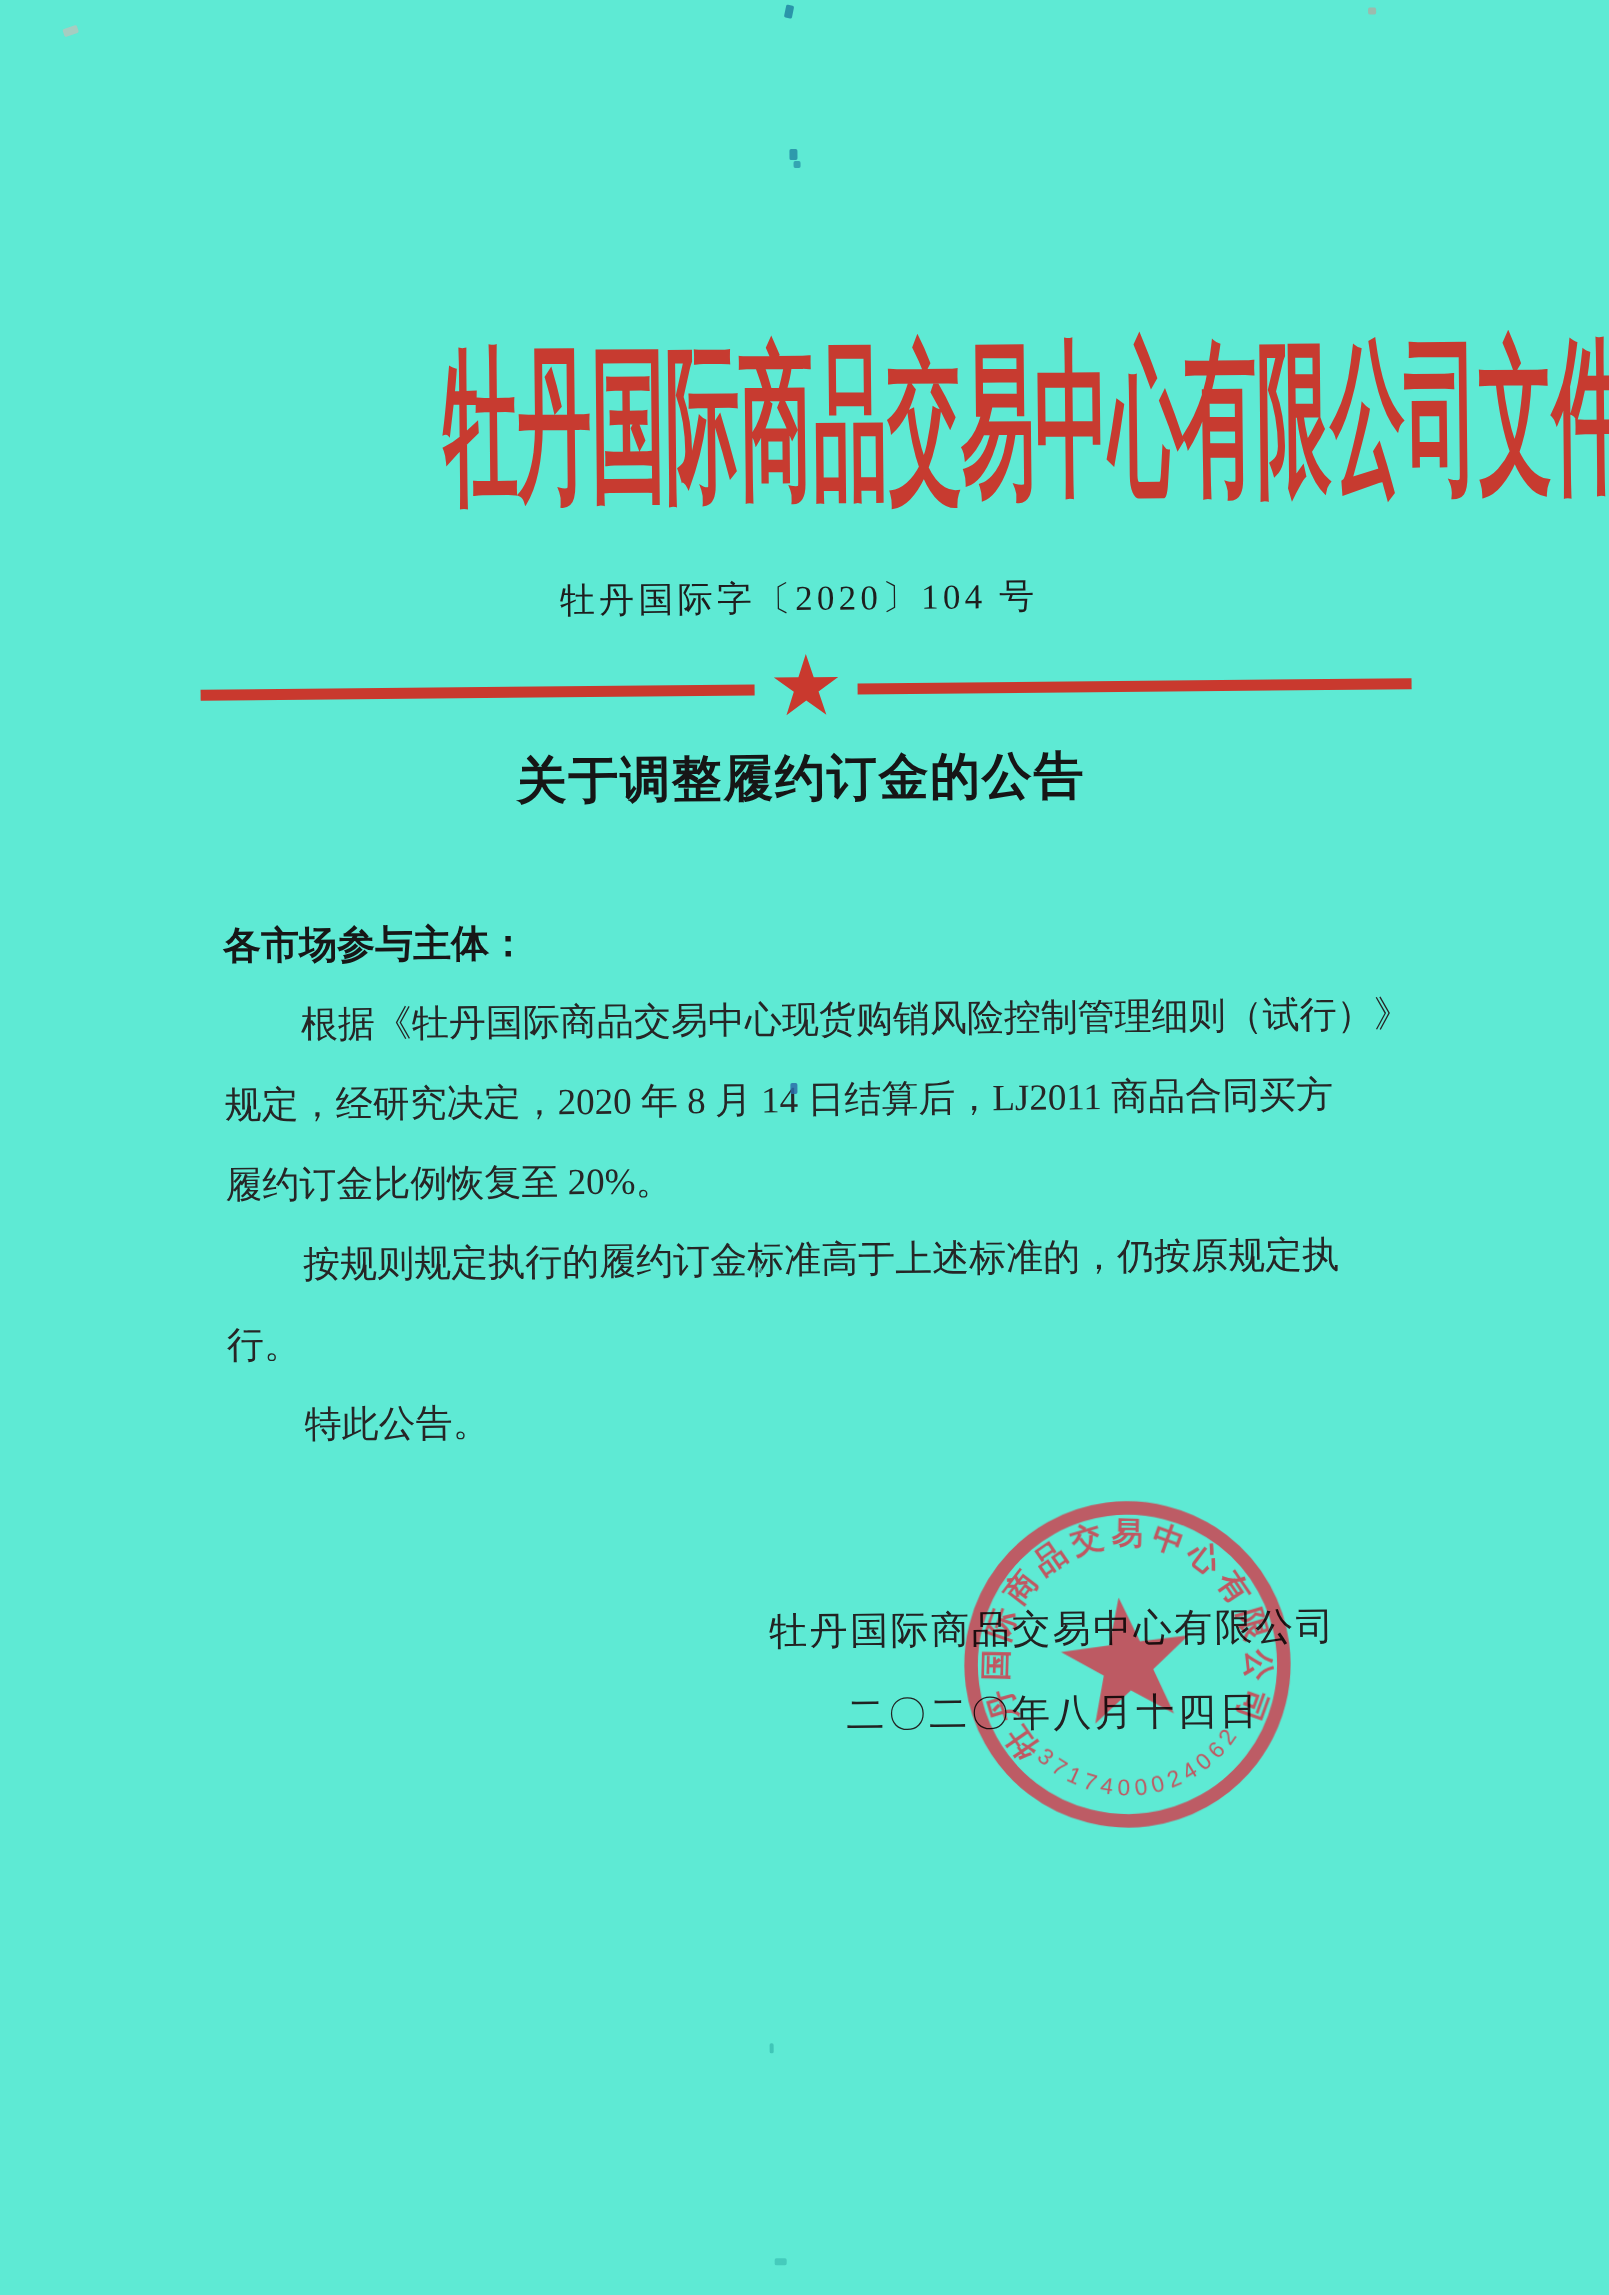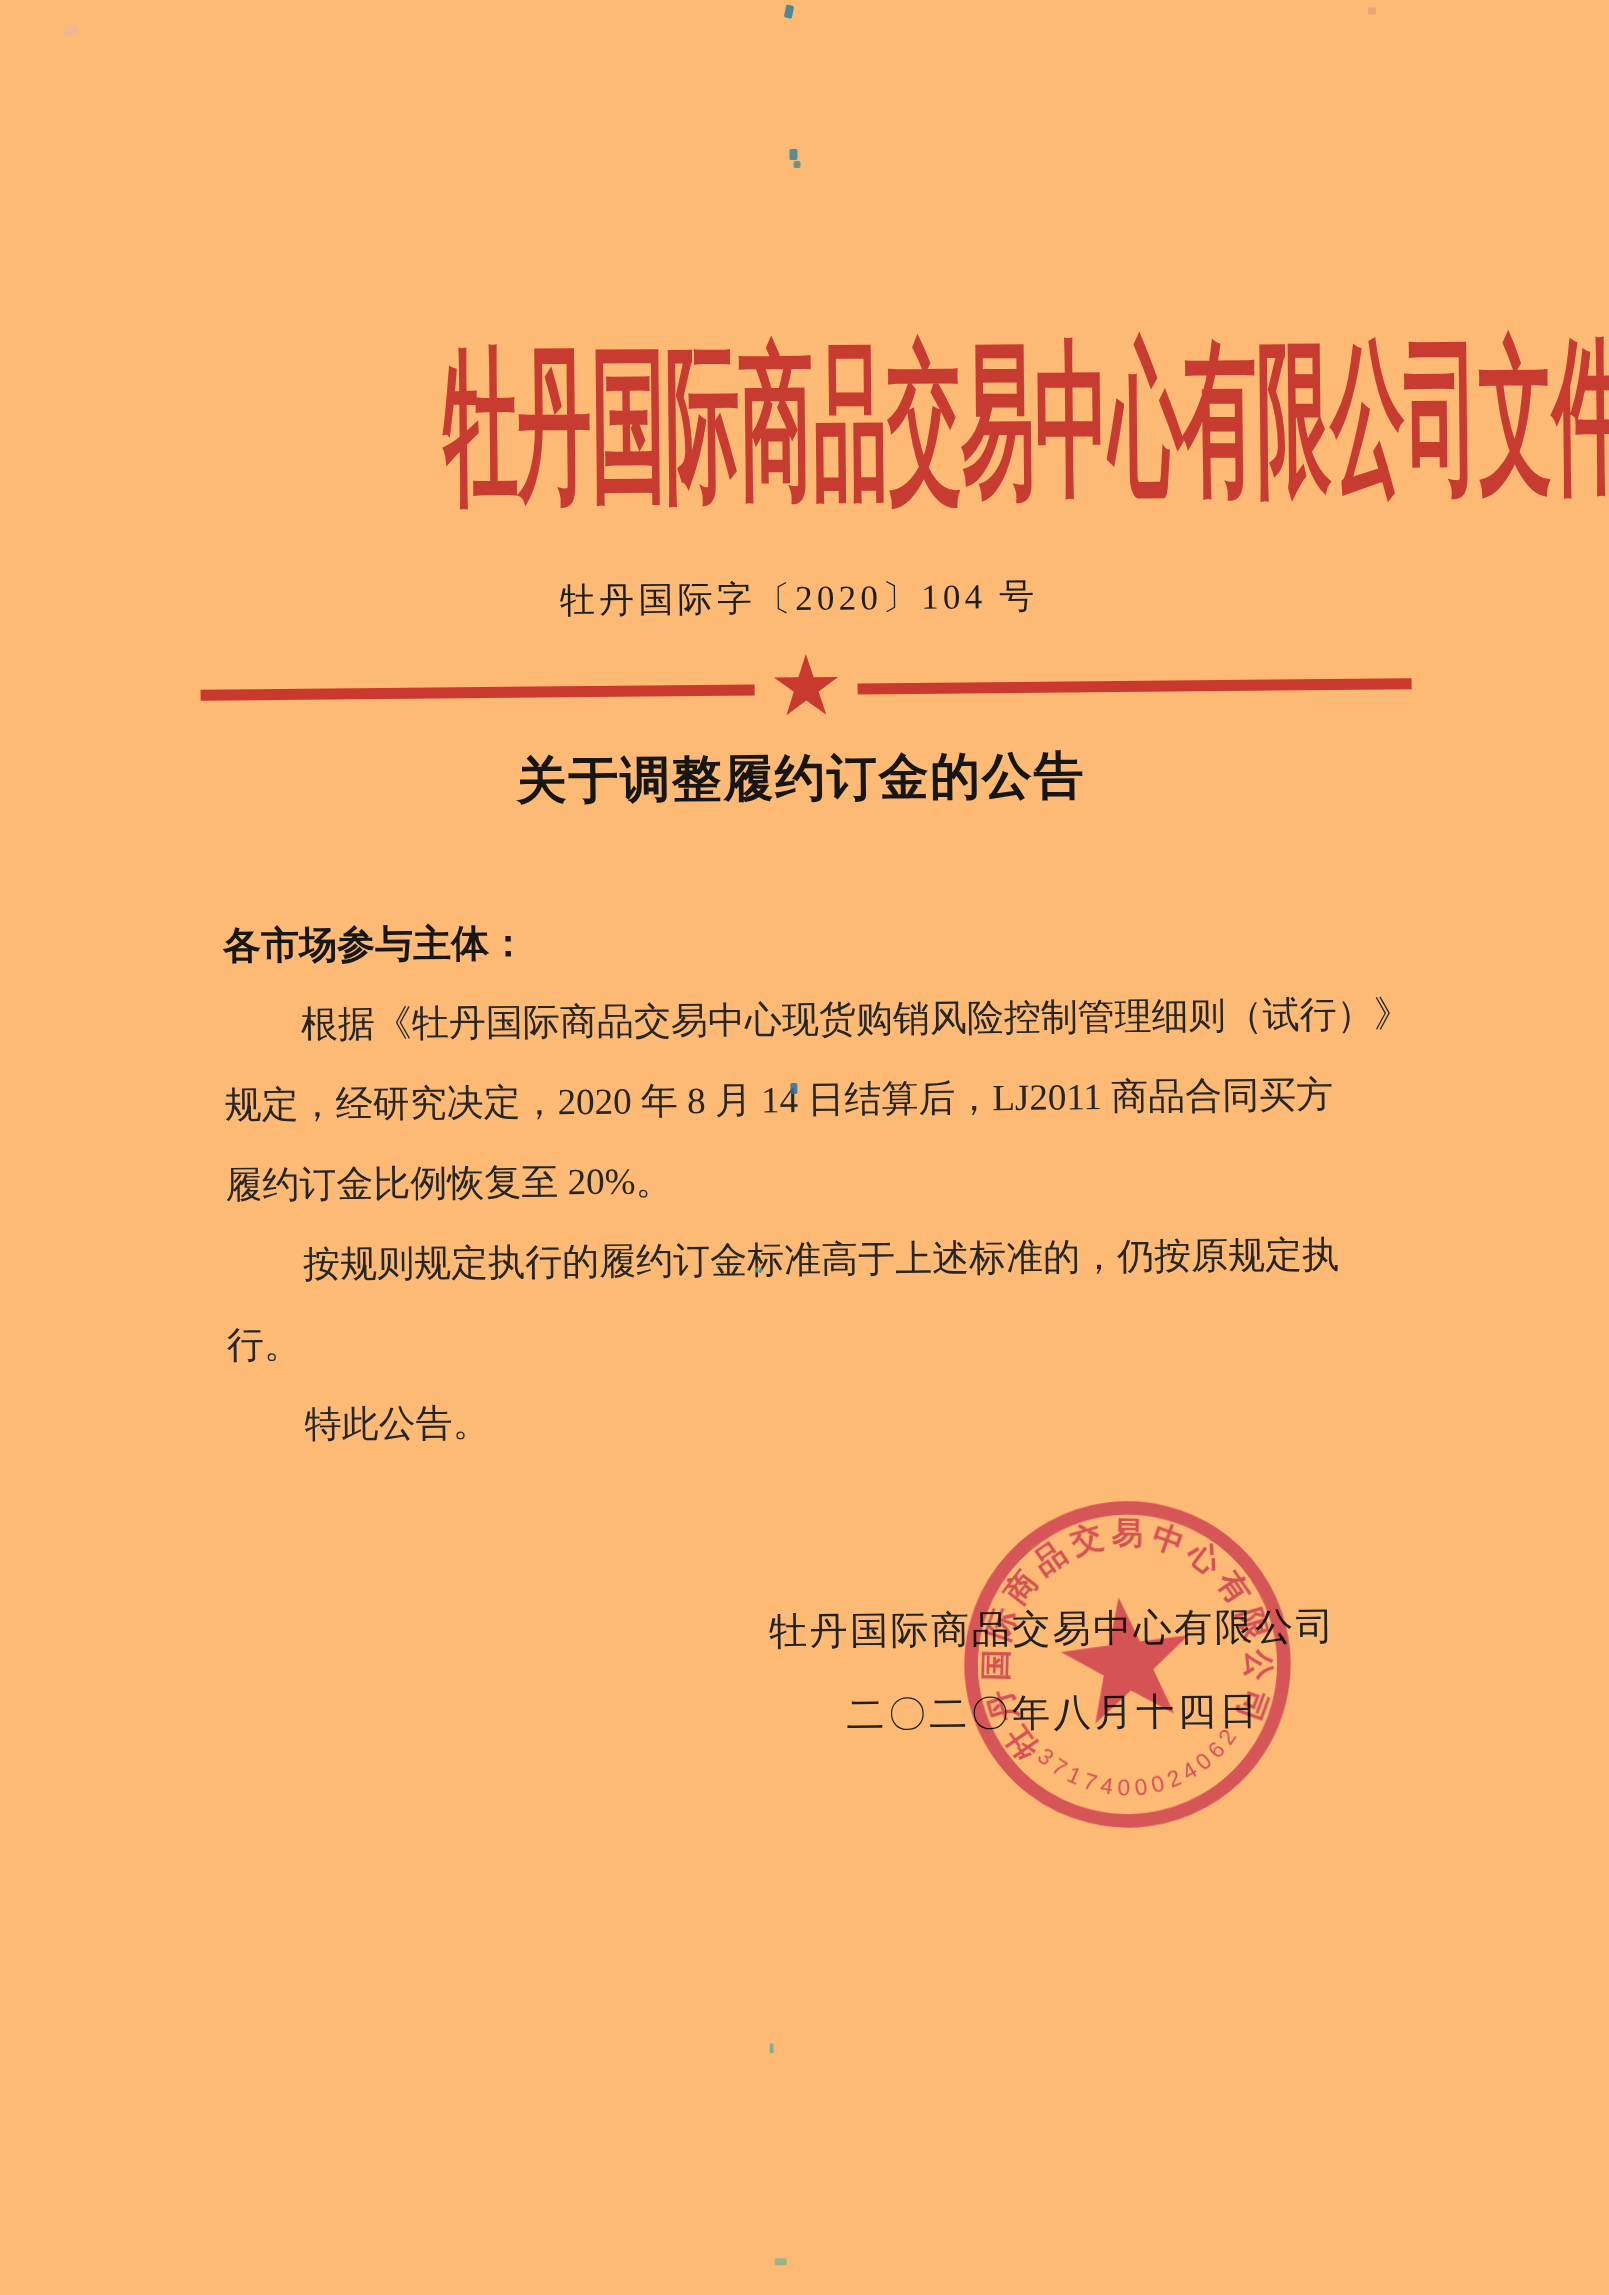--- a/index.html
+++ b/index.html
@@ -1,20 +1,20 @@
 <!DOCTYPE html>
 <html style="font-size:13.4px"><head>
 <meta charset="utf-8">
 <style>
   html, body { margin: 0; padding: 0; background: #ffffff; }
   .page {
     position: relative;
     width: 1609px;
     height: 2295px;
-    background: #fdba74;
+    background: #5eead4;
     overflow: hidden;
     font-family: "Liberation Serif", "DejaVu Serif", serif;
   }
   
   .skew {
     position: absolute;
     inset: 0;
     transform: rotate(-0.55deg);
     transform-origin: 805px 1148px;
   }

